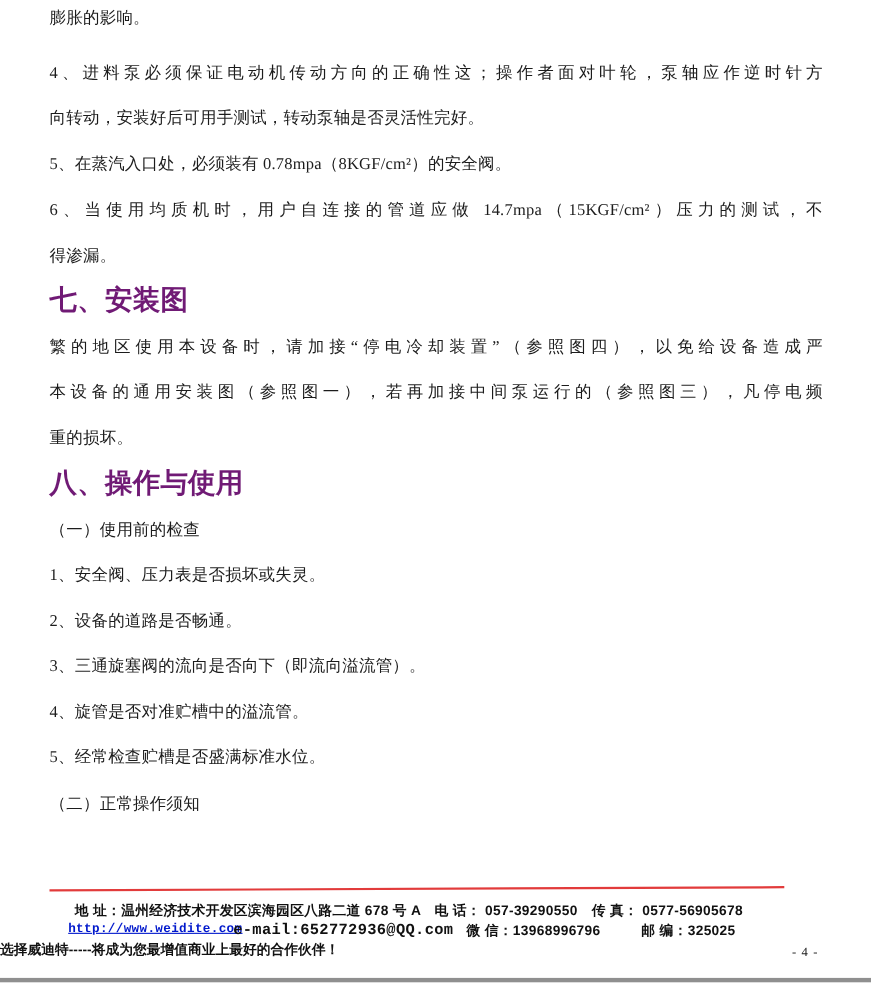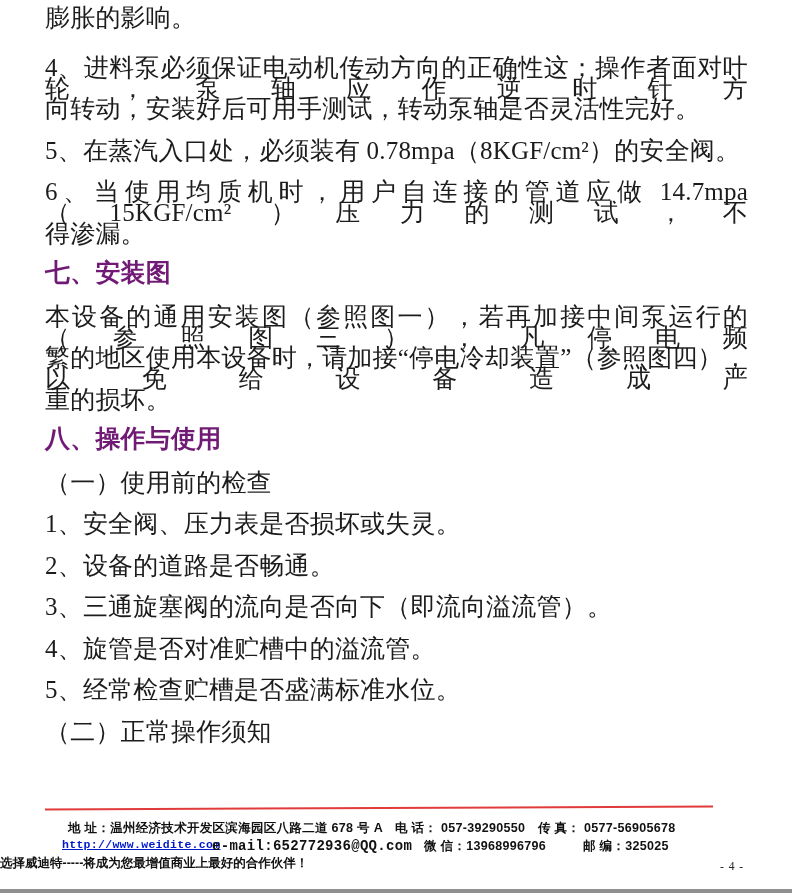--- a/index.html
+++ b/index.html
@@ -7,21 +7,21 @@
     width: 792px; height: 895px;
     background: #ffffff;
     font-family: "Liberation Serif", "DejaVu Serif", serif;
     position: relative; overflow: hidden;
   }
   .page { position: absolute; inset: 0; background: #ffffff; }
 
   
   .content { position: absolute; left: 45px; top: 7px; width: 703px; }
   .line {
-    font-size: 25px; line-height: 21px; height: 21px;
+    font-size: 15px; line-height: 21px; height: 21px;
     margin-bottom: 20.5px; color: #1c1c1c; white-space: nowrap;
     letter-spacing: 0.2px;
   }
   .line.gap { margin-bottom: 28.5px; }
   .line.fill {
     white-space: normal;
     text-align: justify;
     text-align-last: justify;
     text-justify: inter-character;
   }
@@ -71,22 +71,22 @@
 <div class="page">
 
   <div class="content">
     <div class="line gap">膨胀的影响。</div>
     <div class="line fill">4、进料泵必须保证电动机传动方向的正确性这；操作者面对叶轮，泵轴应作逆时针方</div>
     <div class="line">向转动，安装好后可用手测试，转动泵轴是否灵活性完好。</div>
     <div class="line">5、在蒸汽入口处，必须装有 0.78mpa（8KGF/cm²）的安全阀。</div>
     <div class="line fill">6、当使用均质机时，用户自连接的管道应做 14.7mpa（15KGF/cm²）压力的测试，不</div>
     <div class="line">得渗漏。</div>
     <div class="line heading">七、安装图</div>
+    <div class="line fill">繁的地区使用本设备时，请加接“停电冷却装置”（参照图四），以免给设备造成严</div>
     <div class="line fill">本设备的通用安装图（参照图一），若再加接中间泵运行的（参照图三），凡停电频</div>
-    <div class="line fill">繁的地区使用本设备时，请加接“停电冷却装置”（参照图四），以免给设备造成严</div>
     <div class="line">重的损坏。</div>
     <div class="line heading">八、操作与使用</div>
     <div class="line">（一）使用前的检查</div>
     <div class="line">1、安全阀、压力表是否损坏或失灵。</div>
     <div class="line">2、设备的道路是否畅通。</div>
     <div class="line">3、三通旋塞阀的流向是否向下（即流向溢流管）。</div>
     <div class="line">4、旋管是否对准贮槽中的溢流管。</div>
     <div class="line">5、经常检查贮槽是否盛满标准水位。</div>
     <div class="line">（二）正常操作须知</div>
   </div>

